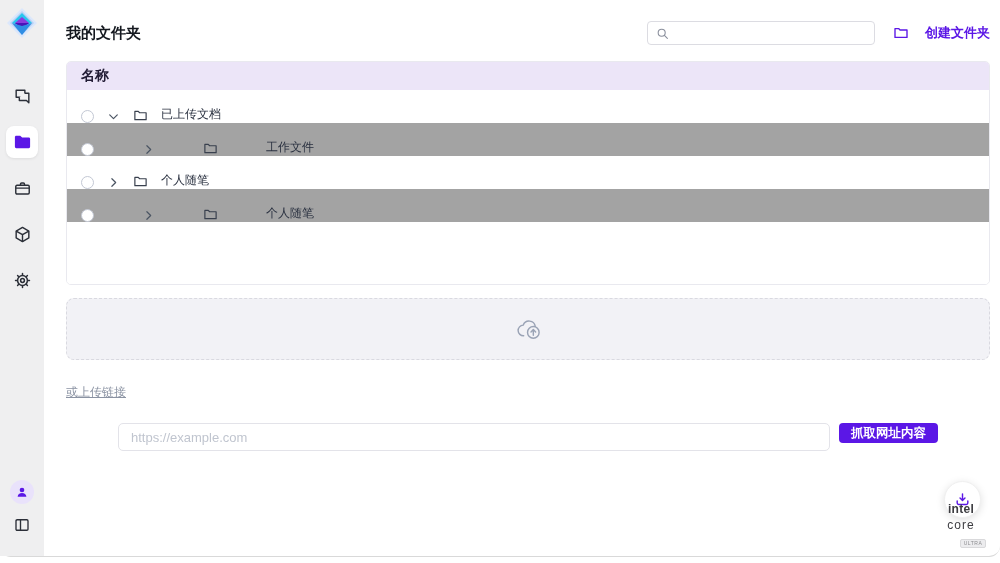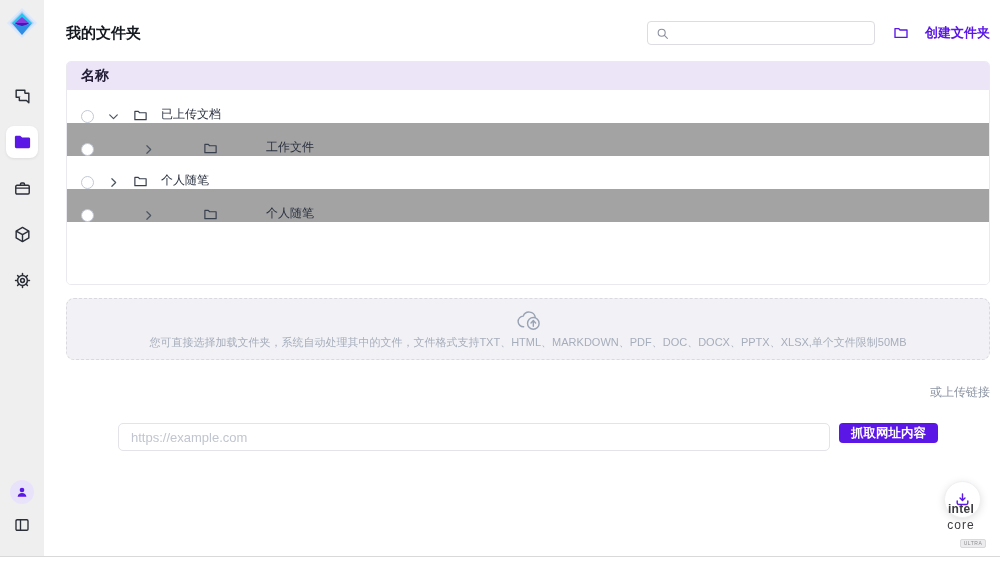--- a/index.html
+++ b/index.html
@@ -1,18 +1,18 @@
 <!DOCTYPE html>
 <html><head>
 <meta charset="utf-8">
 <style>
   * { margin:0; padding:0; box-sizing:border-box; }
   html,body { width:1000px; height:563px; overflow:hidden; }
   body { font-family:"Liberation Sans","DejaVu Sans",sans-serif; background:#ffffff; color:#1f2430; }
-  .app { display:flex; width:1000px; height:557px; border-bottom:1px solid #d9d9d9; }
+  .app { display:flex; width:1000px; height:557px; border-bottom:1px solid #d9d9d9;border-radius:11px; }
 
   
   .sidebar { width:44px; background:#efeff0; display:flex; flex-direction:column; align-items:center; flex-shrink:0; }
   .logo { width:34px; height:34px; margin-top:6px; }
   .nav { display:flex; flex-direction:column; align-items:center; margin-top:40px; gap:14px; }
   .nav-btn { width:32px; height:32px; display:flex; align-items:center; justify-content:center; border-radius:8px; cursor:pointer; }
   .nav-btn.active { background:#ffffff; box-shadow:0 1px 3px rgba(0,0,0,.08); }
   .sidebar .spacer { flex:1; }
   .sb-bottom { display:flex; flex-direction:column; align-items:center; gap:8px; margin-bottom:18px; }
   .avatar { width:24px; height:24px; border-radius:50%; background:#e9e2fb; display:flex; align-items:center; justify-content:center; cursor:pointer; }
@@ -31,21 +31,21 @@
   .panel-head { height:28px; background:#ece5f8; display:flex; align-items:center; padding-left:14px; font-size:14px; font-weight:bold; color:#221c35; }
   .row { height:33px; display:flex; align-items:flex-end; padding-left:14px; gap:13px; font-size:12px; color:#2a3140; cursor:pointer; }
   .row.alt { background:#a3a3a3;gap:48px; }
   .chk { width:13px; height:13px; border:1px solid #c3c8d4; border-radius:50%; background:#fff; flex-shrink:0; cursor:pointer; }
   .panel-filler { height:62px; background:#fff; }
 
   
   .dropzone { margin-top:13px; height:62px; background:#f2f2f6; border:1.5px dashed #d9d9e0; border-radius:8px; display:flex; flex-direction:column; align-items:center; justify-content:center; gap:3px; cursor:pointer; }
   .drop-hint { font-size:11px; color:#a6adbb; }
 
-  .or-label { margin-top:24px; text-align:right; font-size:12px; color:#8b93a3; }
+  .or-label { margin-top:24px; text-align:left; font-size:12px; color:#8b93a3;text-decoration:underline; }
 
   .url-row { margin-top:22px; display:flex; justify-content:center; gap:9px; }
   .url-input { width:712px; height:28px; border:1px solid #e3e3e9; border-radius:5px; padding:0 12px; font-size:13px; color:#444; outline:none; font-family:inherit; }
   .url-input::placeholder { color:#c0c5cf; }
   .fetch-btn { height:20px; padding:0 12px; background:#5b17e6; color:#fff; border:none; border-radius:4px; font-size:12.5px; font-weight:bold; cursor:pointer; font-family:inherit; }
 
   
   .fab { position:absolute; right:19px; bottom:38px; width:37px; height:37px; border-radius:50%; background:#fff; border:1px solid #f0f0f0; box-shadow:0 2px 8px rgba(0,0,0,.13); display:flex; align-items:center; justify-content:center; cursor:pointer; }
   .intel { position:absolute; right:13px; bottom:8px; width:52px; text-align:center; line-height:1; }
   .intel-main { font-size:12px; color:#3c3c40; letter-spacing:.3px; }
@@ -208,21 +208,20 @@
     </div>
 
     <div class="dropzone">
       <svg width="27" height="24" viewBox="0 0 28 24" fill="none" stroke="#9aa3b5" stroke-width="1.5" stroke-linecap="round" stroke-linejoin="round">
         <g>
           <path d="M9 19a5.5 5.5 0 0 1-.5-11A6.5 6.5 0 0 1 21 9.2"></path>
           <circle cx="19" cy="15.5" r="6"></circle>
           <path d="M19 18.5v-5.5M16.6 15l2.4-2.4 2.4 2.4"></path>
         </g>
       </svg>
-      <div class="drop-hint">您可直接选择加载文件夹，系统自动处理其中的文件，文件格式支持TXT、HTML、MARKDOWN、PDF、DOC、DOCX、PPTX、XLSX,单个文件限制50MB</div>
     </div>
 
     <div class="or-label">或上传链接</div>
 
     <div class="url-row">
       <input class="url-input" type="text" placeholder="https://example.com" style="">
       <button class="fetch-btn">抓取网址内容</button>
     </div>
 
     <div class="fab">

